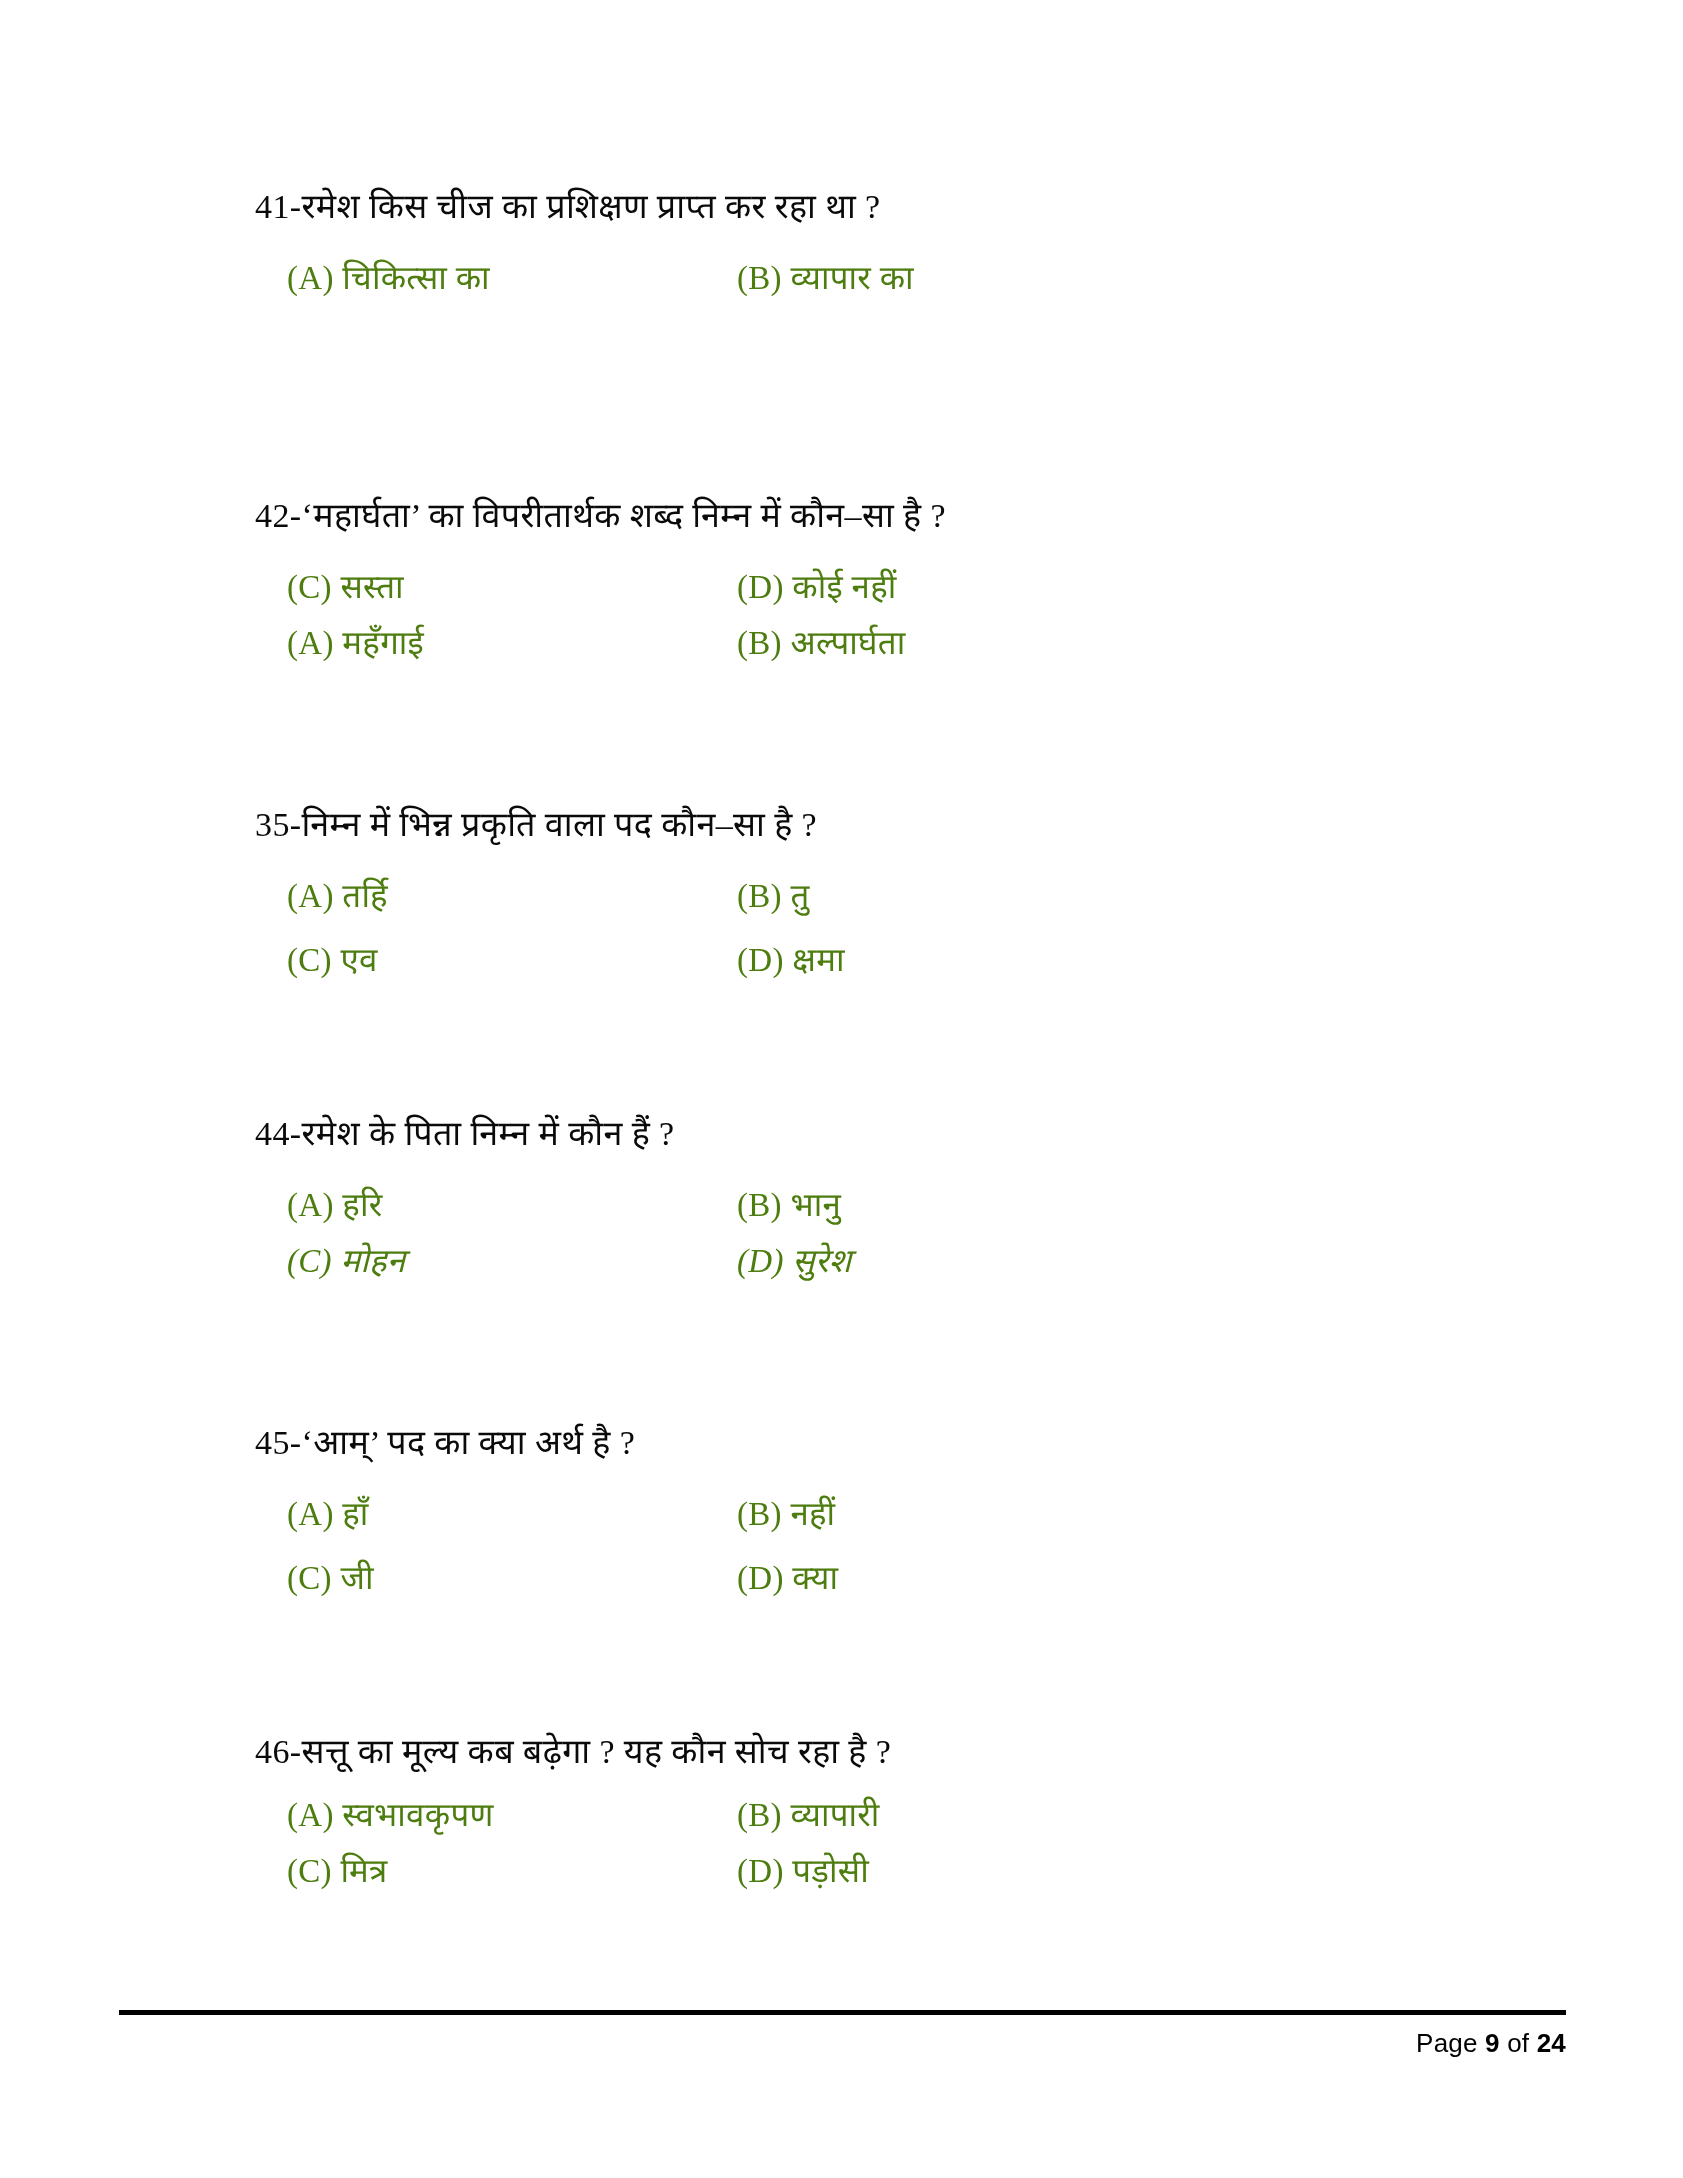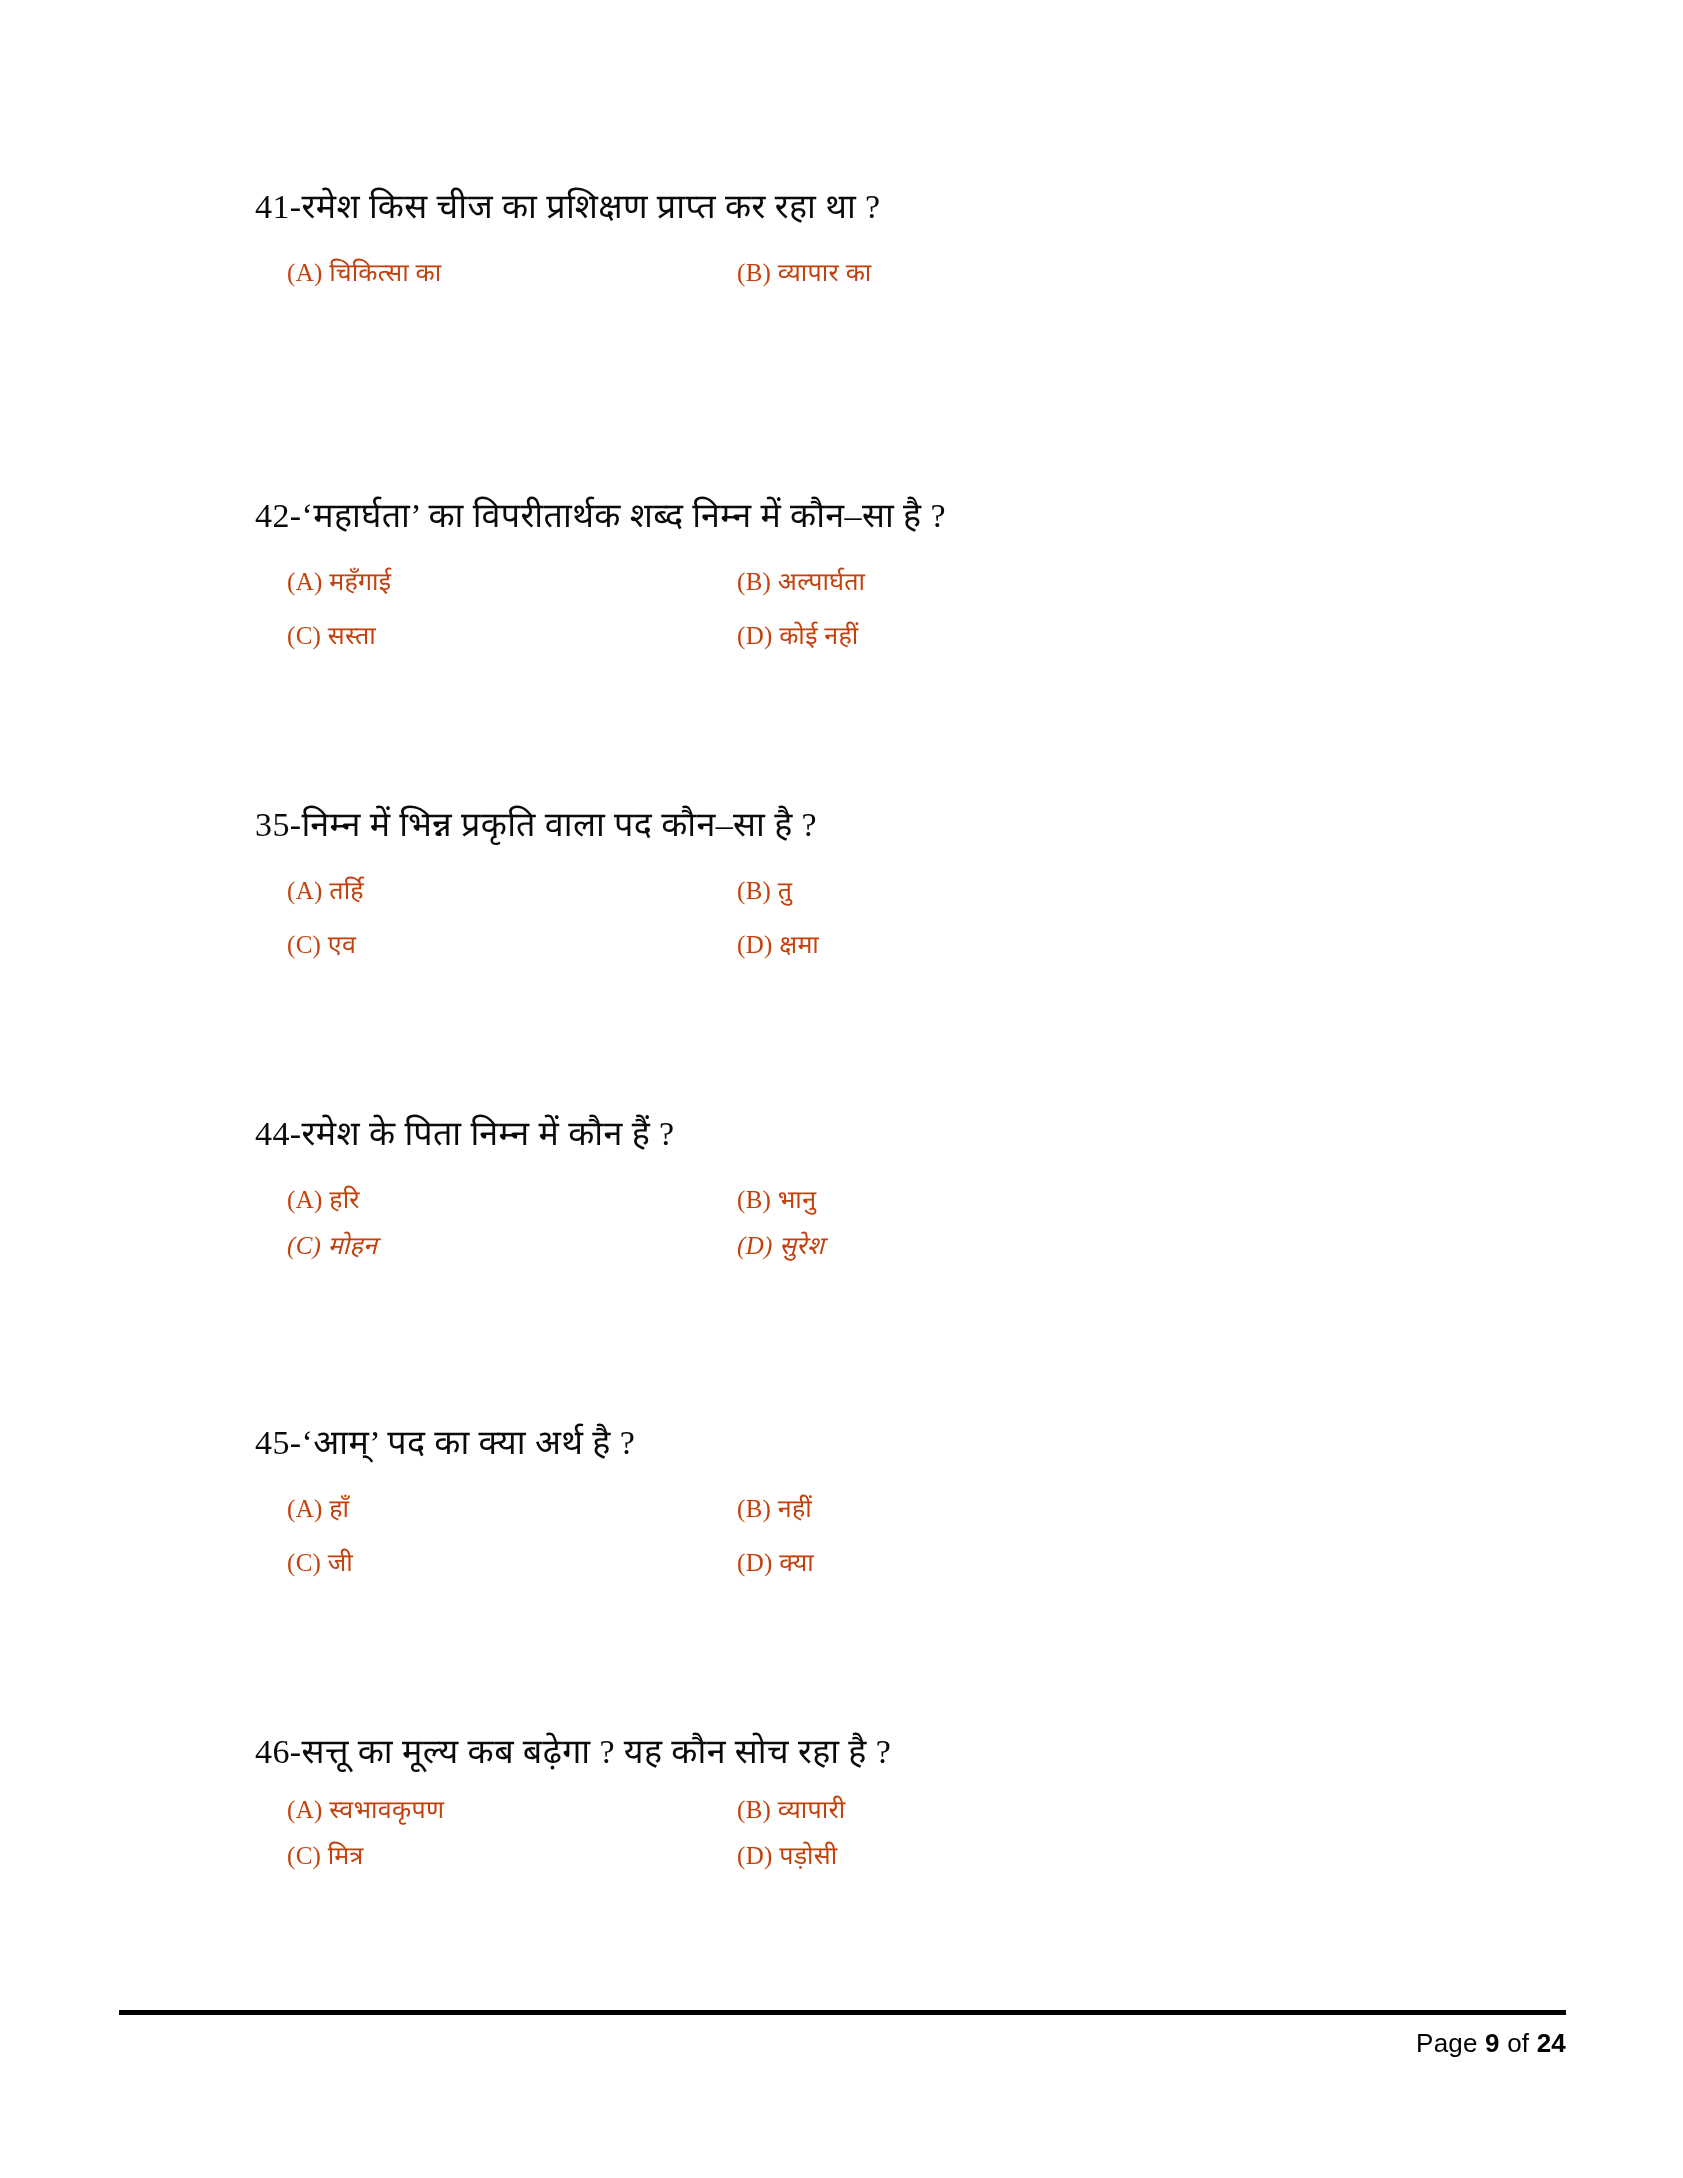--- a/index.html
+++ b/index.html
@@ -52,25 +52,25 @@
     margin-top: 22px;
   }
 
   .optrow {
     display: flex;
     align-items: flex-start;
     margin-bottom: 14px;
   }
 
   .opt {
-    font-size: 25px;
+    font-size: 33px;
     line-height: 1.3;
     white-space: nowrap;
     letter-spacing: 0.3px;
-    color: #c2410c;
+    color: #4d7c0f;
   }
 
   .opt .lbl {
     font-family: "Liberation Serif", "DejaVu Serif", serif;
   }
 
   .opt-left {
     width: 450px;
     flex: 0 0 450px;
   }
@@ -124,38 +124,38 @@
           </div>
         </div>
       </div>
     </div>
 
     <div class="qblock" style="position:absolute; left:255px; top:495px;">
       <div class="qtext">
         <span>42-</span><span>‘महार्घता’ का विपरीतार्थक शब्द निम्न में कौन–सा है ?</span>
       </div>
       <div class="options" style="margin-left:32px; margin-top:28px;">
+        <div class="optrow" style="margin-top:22px;">
+          <div class="opt opt-left">
+            <span class="lbl">(C)</span>
+            <span>सस्ता</span>
+          </div>
+          <div class="opt opt-right">
+            <span class="lbl">(D)</span>
+            <span>कोई नहीं</span>
+          </div>
+        </div>
         <div class="optrow">
           <div class="opt opt-left">
             <span class="lbl">(A)</span>
             <span>महँगाई</span>
           </div>
           <div class="opt opt-right">
             <span class="lbl">(B)</span>
             <span>अल्पार्घता</span>
-          </div>
-        </div>
-        <div class="optrow" style="margin-top:22px;">
-          <div class="opt opt-left">
-            <span class="lbl">(C)</span>
-            <span>सस्ता</span>
-          </div>
-          <div class="opt opt-right">
-            <span class="lbl">(D)</span>
-            <span>कोई नहीं</span>
           </div>
         </div>
       </div>
     </div>
 
     <div class="qblock" style="position:absolute; left:255px; top:804px;">
       <div class="qtext">
         <span>35-</span><span>निम्न में भिन्न प्रकृति वाला पद कौन–सा है ?</span>
       </div>
       <div class="options" style="margin-left:32px; margin-top:28px;">

